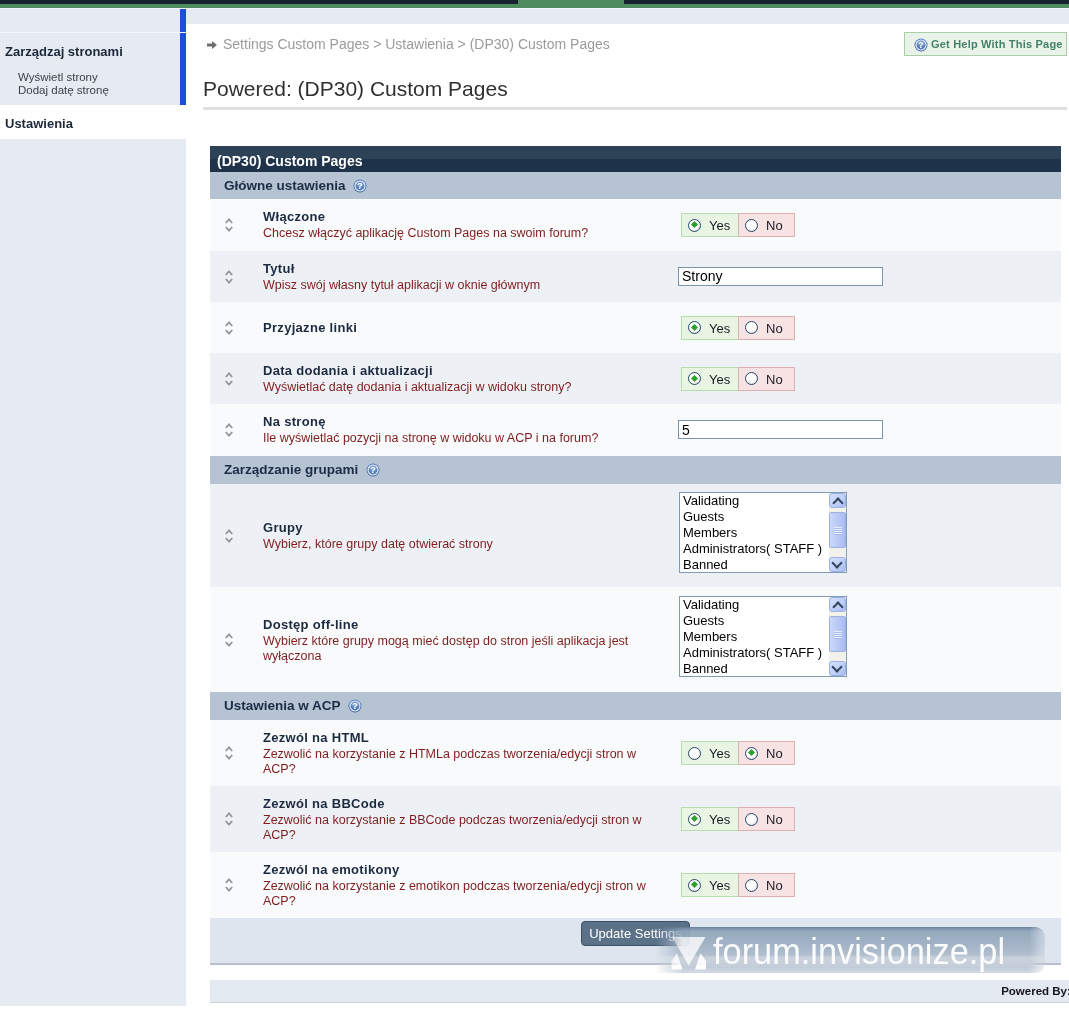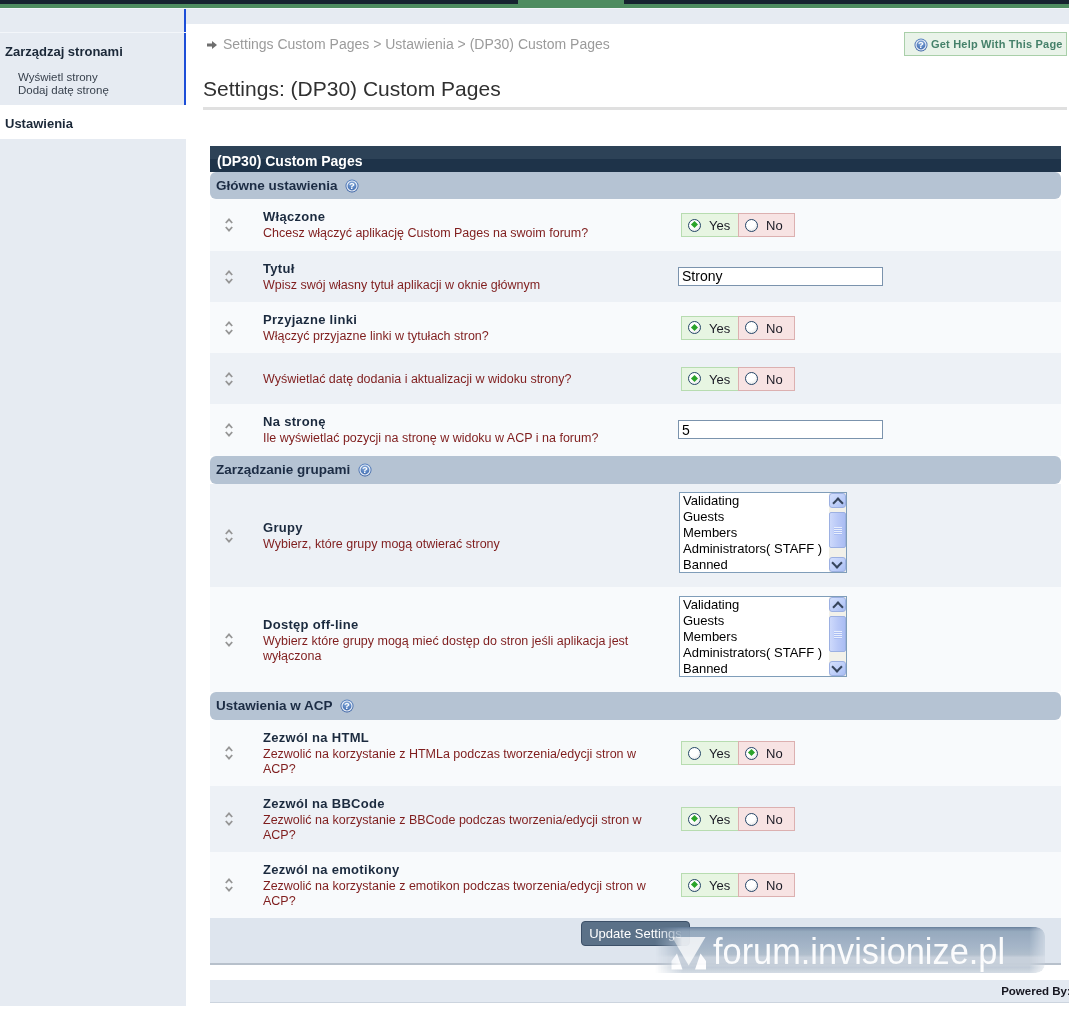--- a/index.html
+++ b/index.html
@@ -7,21 +7,21 @@
 #page { position:relative; width:1069px; height:1009px; }
 
 
 .bar-navy { position:absolute; left:0; top:0; width:1069px; height:4px; background:#16222f; }
 .bar-green { position:absolute; left:0; top:4px; width:1069px; height:4px; background:#4e8c60; }
 .bar-line { position:absolute; left:0; top:8px; width:1069px; height:1px; background:#f2f5f9; }
 .bar-tab { position:absolute; left:518px; top:0; width:106px; height:8px; background:#4e8c60; }
 .gray-band { position:absolute; left:0; top:9px; width:1069px; height:15px; background:#e6ebf2; }
 
 
-#sidebar { position:absolute; left:0; top:9px; width:186px; height:997px; background:#e6ebf2; border-right:2px solid #1d4ed8; }
+#sidebar { position:absolute; left:0; top:9px; width:186px; height:997px; background:#e6ebf2; border-right:6px solid #1d4ed8; }
 #sidebar .topline { position:absolute; left:0; top:23px; width:186px; height:1px; background:#f3f6fa; }
 .side-white { position:absolute; left:0; top:96px; width:186px; height:34px; background:#ffffff; }
 .side-gray2 { position:absolute; left:0; top:130px; width:186px; height:867px; background:#e6ebf2; }
 .side-end { position:absolute; left:0; top:997px; width:186px; height:3px; background:#fff; }
 .sb-h { position:absolute; left:5px; font-weight:bold; font-size:13px; color:#1b2838; }
 .sb-a { position:absolute; left:18px; font-size:11.5px; color:#39424e; }
 
 
 #main { position:absolute; left:186px; top:24px; width:883px; height:985px; background:#fff; }
 
@@ -33,21 +33,21 @@
 .helpbtn .txt { position:absolute; left:26px; top:0; }
 
 
 
 .ptitle { position:absolute; left:17px; top:53px; font-size:21px; color:#303030; }
 .titlerule { position:absolute; left:17px; top:83px; width:864px; height:3px; background:#e0e0e0; }
 
 
 #tbl { position:absolute; left:24px; top:122px; width:851px; }
 .thead { height:26px; background:linear-gradient(#2d4257 0%, #2d4257 50%, #1e3349 50%, #1e3349 100%); color:#fff; font-weight:bold; font-size:14px; line-height:30px; padding-left:7px; }
-.band { height:27px; background:#b5c3d3; color:#1c2c44; font-weight:bold; font-size:13.5px; line-height:27px; padding-left:6px; position:relative;border-radius:6px; }
+.band { height:27px; background:#b5c3d3; color:#1c2c44; font-weight:bold; font-size:13.5px; line-height:27px; padding-left:14px; position:relative; }
 .row { position:relative; width:851px; }
 .row.w { background:#f8fafc; }
 .row.g { background:#edf1f6; }
 .cell-icon { position:absolute; left:0; top:0; width:53px; height:100%; }
 .mvicon { position:absolute; left:15px; top:50%; margin-top:-7px; width:8px; height:14px; }
 .cell-txt { position:absolute; left:53px; top:50%; transform:translateY(-50%); width:394px; }
 .cell-txt b { display:block; font-size:13px; letter-spacing:0.3px; color:#1b2a3e; margin-bottom:2px; }
 .cell-txt span { display:block; font-size:12.5px; color:#7f1d1d; line-height:15px; }
 .cell-ctl { position:absolute; left:468px; top:0; height:100%; }
 
@@ -117,21 +117,21 @@
               <stop offset="0.5" stop-color="#5580bf"></stop>
               <stop offset="1" stop-color="#2f569a"></stop>
             </radialGradient>
           </defs>
           <circle cx="7" cy="7" r="6.5" fill="url(#qg)"></circle>
           <circle cx="7" cy="7" r="5" fill="none" stroke="#ffffff" stroke-opacity="0.85" stroke-width="1.2"></circle>
           <text x="7" y="10.2" text-anchor="middle" font-family="Liberation Sans" font-size="9.5" font-weight="bold" fill="#fff">?</text>
         </svg>
         <span class="txt">Get Help With This Page</span>
       </div>
-    <div class="ptitle">Settings: (DP30) Custom Pages</div>
+    <div class="ptitle">Powered: (DP30) Custom Pages</div>
     <div class="titlerule"></div>
     <div id="tbl">
       <div class="thead">(DP30) Custom Pages</div>
       <div class="band">Główne ustawienia <svg class="qib" width="14" height="14" viewBox="0 0 14 14">
             <circle cx="7" cy="7" r="6.5" fill="url(#qg)"></circle>
             <circle cx="7" cy="7" r="5" fill="none" stroke="#ffffff" stroke-opacity="0.85" stroke-width="1.2"></circle>
             <text x="7" y="10.2" text-anchor="middle" font-family="Liberation Sans" font-size="9.5" font-weight="bold" fill="#fff">?</text>
           </svg></div>
       <div class="row w" style="height:52px;">
         <div class="cell-icon">
@@ -174,21 +174,20 @@
       </div>
       <div class="row w" style="height:51px;">
         <div class="cell-icon">
             <span class="mvicon"><svg width="8" height="14">
                 <path d="M0.8 5 L4 1.4 L7.2 5" stroke="#969696" stroke-width="1.8" fill="none"></path>
                 <path d="M0.8 9 L4 12.6 L7.2 9" stroke="#969696" stroke-width="1.8" fill="none"></path>
               </svg></span>
           </div>
         <div class="cell-txt">
             <b>Przyjazne linki</b>
-            <span>Włączyć przyjazne linki w tytułach stron?</span>
           </div>
         <div class="cell-ctl">
             <div class="yn">
               <span class="yes">
                 <span class="rad on"></span>
                 <span class="lbl">Yes</span>
               </span>
               <span class="no">
                 <span class="rad"></span>
                 <span class="lbl">No</span>
@@ -197,20 +196,21 @@
           </div>
       </div>
       <div class="row g" style="height:51px;">
         <div class="cell-icon">
             <span class="mvicon"><svg width="8" height="14">
                 <path d="M0.8 5 L4 1.4 L7.2 5" stroke="#969696" stroke-width="1.8" fill="none"></path>
                 <path d="M0.8 9 L4 12.6 L7.2 9" stroke="#969696" stroke-width="1.8" fill="none"></path>
               </svg></span>
           </div>
         <div class="cell-txt">
+            <b>Data dodania i aktualizacji</b>
             <span>Wyświetlać datę dodania i aktualizacji w widoku strony?</span>
           </div>
         <div class="cell-ctl">
             <div class="yn">
               <span class="yes">
                 <span class="rad on"></span>
                 <span class="lbl">Yes</span>
               </span>
               <span class="no">
                 <span class="rad"></span>
@@ -241,21 +241,21 @@
           </svg></div>
       <div class="row g" style="height:103px;">
         <div class="cell-icon">
             <span class="mvicon"><svg width="8" height="14">
                 <path d="M0.8 5 L4 1.4 L7.2 5" stroke="#969696" stroke-width="1.8" fill="none"></path>
                 <path d="M0.8 9 L4 12.6 L7.2 9" stroke="#969696" stroke-width="1.8" fill="none"></path>
               </svg></span>
           </div>
         <div class="cell-txt">
             <b>Grupy</b>
-            <span>Wybierz, które grupy mogą otwierać strony</span>
+            <span>Wybierz, które grupy datę otwierać strony</span>
           </div>
         <div class="cell-ctl">
             <div class="sel" style="top:8px;">
           <div class="it">Validating</div>
               <div class="it">Guests</div>
               <div class="it">Members</div>
               <div class="it">Administrators( STAFF )</div>
               <div class="it">Banned</div>
           <div class="sbar">
                 <div class="sbtn up">

